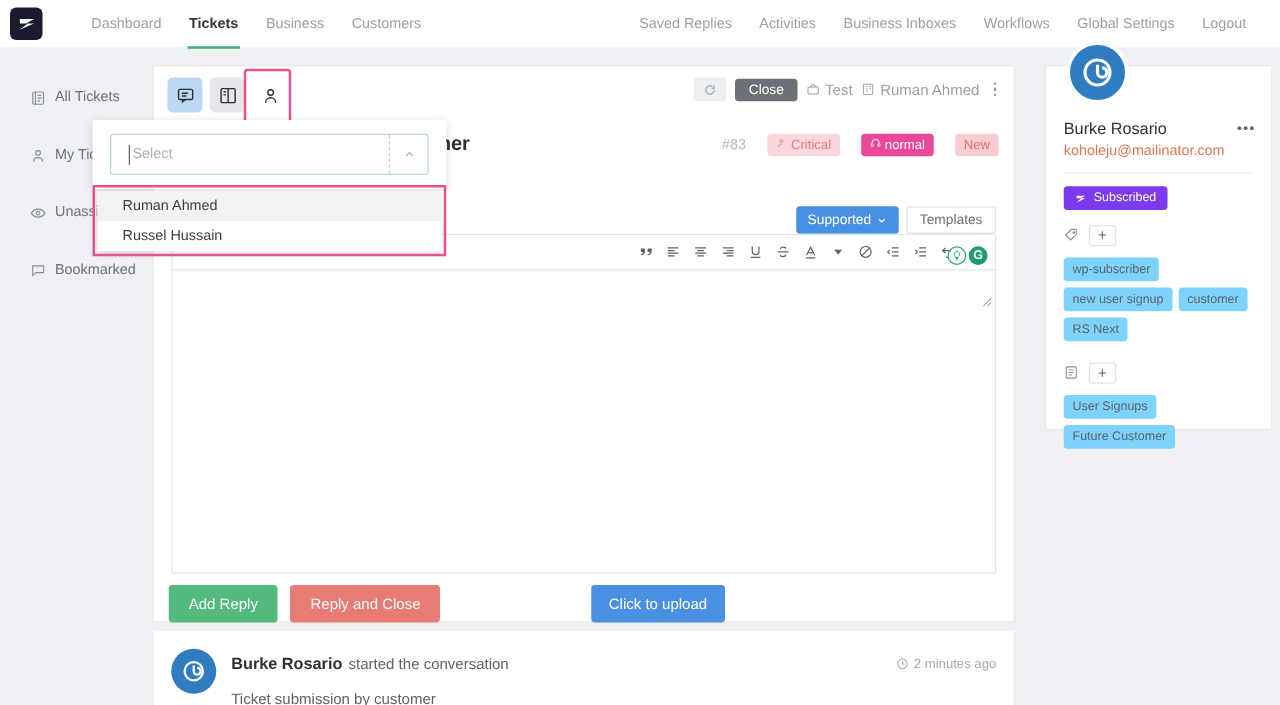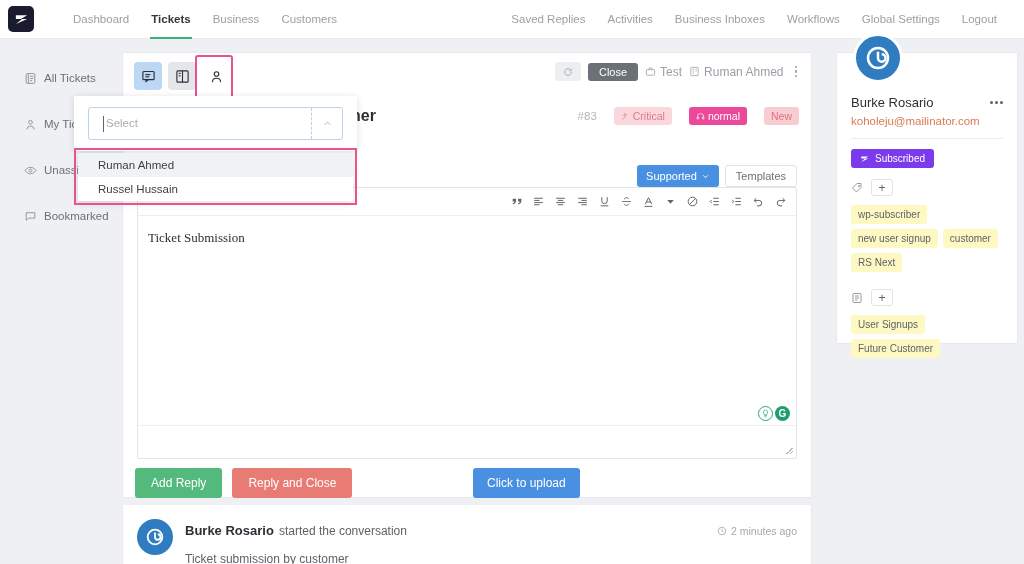--- a/index.html
+++ b/index.html
@@ -82,21 +82,21 @@
   .dots-v { display: flex; flex-direction: column; gap: 2px; padding: 2px 4px; cursor: pointer; }
   .dots-v i { width: 2.5px; height: 2.5px; border-radius: 50%; background: #9aa0a6; display: block; }
 
   .title-row {
     position: absolute; left: 14px; right: 12px; top: 48px; height: 30px;
     display: flex; align-items: center;
   }
   .ticket-title { font-size: 16px; font-weight: 700; color: #2b3035; }
   .title-badges { margin-left: auto; display: flex; align-items: center; gap: 17px; }
   .tnum { font-size: 11.5px; color: #b3b8bd; }
-  .badge { font-size: 10.5px; padding: 3px 7px; border-radius: 3px; display: flex; align-items: center; gap: 3px; }
+  .badge { font-size: 10.5px; padding: 3px 7px; border-radius: 3px; display: flex; gap: 3px; }
   .badge svg { width: 9px; height: 9px; }
   .badge.critical { background: #f9d7dc; color: #e27a88; }
   .badge.normal { background: #ec4899; color: #ffffff; }
   .badge.new { background: #f7cdd2; color: #e4707f; }
 
   
   .short-row { position: absolute; right: 14px; top: 112px; display: flex; gap: 6px; }
   .sc-btn {
     background: #4a90e2; color: #fff; font-size: 11px; padding: 4px 9px;
     border-radius: 3px; display: flex; align-items: center; gap: 4px; cursor: pointer; border: none;
@@ -186,21 +186,21 @@
   }
   .subs-badge svg { width: 10px; height: 10px; }
   .meta-line { display: flex; align-items: center; gap: 8px; margin-top: 11px; }
   .meta-line > svg { width: 12px; height: 12px; color: #8b9096; }
   .plus-btn {
     width: 22px; height: 17px; border: 1px solid #e0e3e6; border-radius: 3px; background: #fff;
     display: flex; align-items: center; justify-content: center; font-size: 12px; color: #5d6368;
     cursor: pointer; line-height: 1;
   }
   .chips { display: flex; flex-wrap: wrap; gap: 5px; margin-top: 9px; }
-  .chip { background: #fef9c3; color: #5d6368; font-size: 10px; padding: 4px 7px; border-radius: 3px; }
+  .chip { background: #7dd3fc; color: #5d6368; font-size: 10px; padding: 4px 7px; border-radius: 3px; }
 
   
   .dd-panel {
     position: absolute; left: 74px; top: 96px; width: 283px; height: 55px;
     background: #fff; border-radius: 2px; box-shadow: 0 1px 7px rgba(0,0,0,.13); z-index: 50;
   }
   .dd-select {
     position: absolute; left: 14px; top: 11px; width: 255px; height: 33px;
     border: 1px solid #bcd2e8; border-radius: 3px; display: flex; align-items: center;
   }
@@ -458,21 +458,20 @@
               <polyline points="8 6 4 10 8 14"></polyline>
             </svg>
           </div>
         <div class="ed-btn">
             <svg viewBox="0 0 24 24" fill="none" stroke="currentColor" stroke-width="1.8">
               <path d="M20 10h-9a5 5 0 0 0 0 10h4"></path>
               <polyline points="16 6 20 10 16 14"></polyline>
             </svg>
           </div>
       </div>
-      <div class="ed-body">Ticket Submission</div>
       <div class="ed-foot">
         <div class="gram">
           <div class="gcirc b">
             <svg viewBox="0 0 24 24" width="9" height="9" fill="none" stroke="currentColor" stroke-width="2">
                 <path d="M9 18h6M10 21h4M12 3a6 6 0 0 0-3 11v2h6v-2a6 6 0 0 0-3-11z"></path>
               </svg>
           </div>
           <div class="gcirc g">G</div>
         </div>
         <div class="resize-h"></div>

